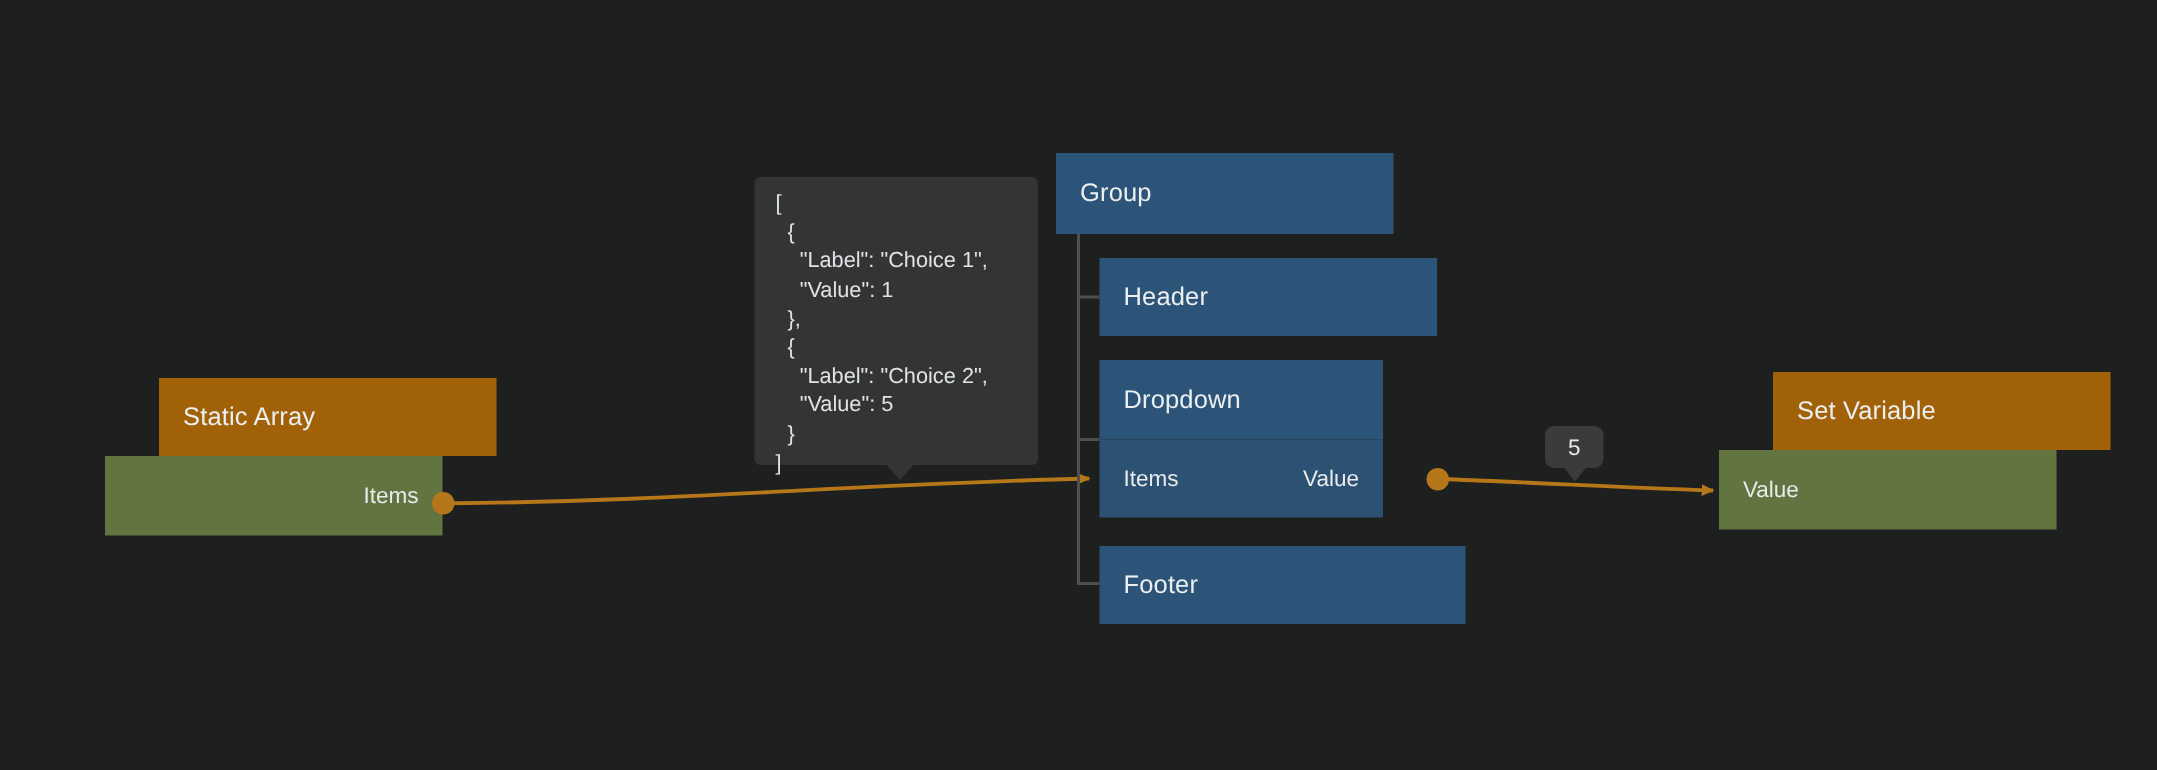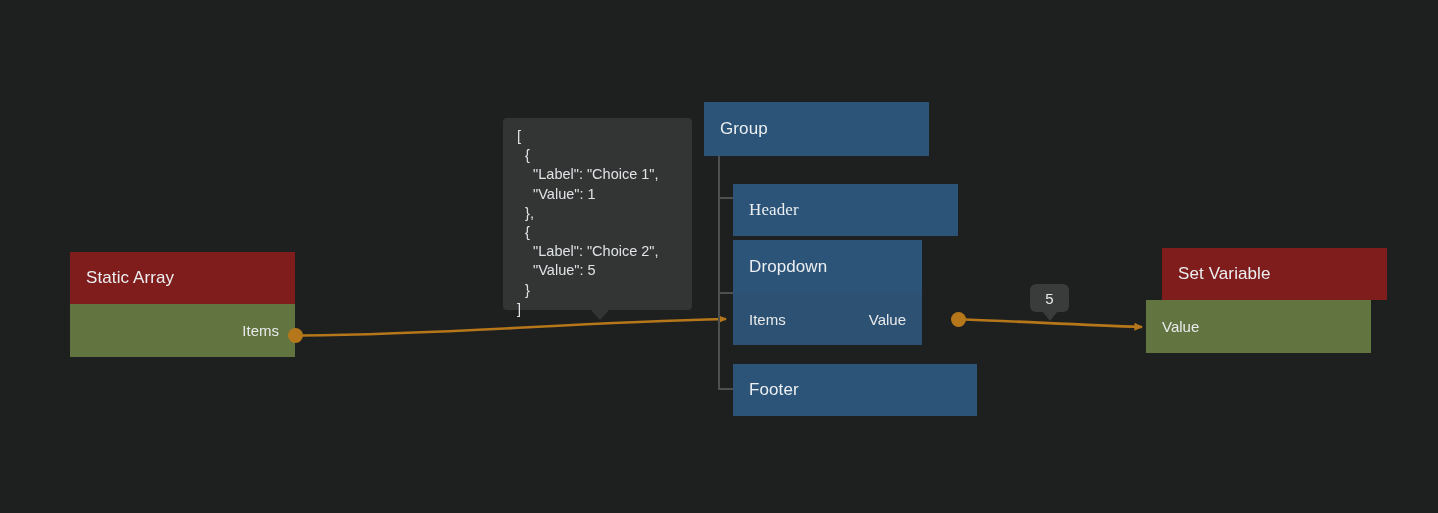--- a/index.html
+++ b/index.html
@@ -39,46 +39,46 @@
     padding: 0 16px;
     font-size: 15px;
     color: #e8eaec;
     white-space: nowrap;
   }
   .row-left  { flex: 0 0 auto; }
   .row-spacer{ flex: 1 1 auto; }
   .row-right { flex: 0 0 auto; }
 
   
-  .green-head { background: #7f1d1d; }
+  .green-head { background: #a16207; margin-left: 36px; }
   .green-body { background: #627440; }
   
   .blue-head  { background: #2c5478; }
   .blue-body  { background: #2d5173; }
 
   
   #static-array      { left:70px;  top:252px; width:225px; height:105px; }
   #static-array .hd  { position:absolute; left:0; top:0;  width:100%; height:52px; }
   #static-array .bd  { position:absolute; left:0; top:52px;width:100%; height:53px; }
 
   #group-node        { left:704px; top:102px; width:225px; height:54px; }
   #group-node .hd    { position:absolute; left:0; top:0; width:100%; height:100%; }
 
   #header-node       { left:733px; top:172px; width:225px; height:52px; }
-  #header-node .hd   { position:absolute; left:0; top:12px; width:100%; height:100%;font-family:Liberation Serif, serif; }
+  #header-node .hd   { position:absolute; left:0; top:0; width:100%; height:100%; }
 
   #dropdown-node     { left:733px; top:240px; width:189px; height:105px; }
   #dropdown-node .hd { position:absolute; left:0; top:0;  width:100%; height:53px; }
   #dropdown-node .bd { position:absolute; left:0; top:53px;width:100%; height:52px; }
 
   #footer-node       { left:733px; top:364px; width:244px; height:52px; }
   #footer-node .hd   { position:absolute; left:0; top:0; width:100%; height:100%; }
 
   #set-variable      { left:1146px;top:248px; width:225px; height:105px; }
-  #set-variable .hd  { position:absolute; left:16px; top:0;  width:100%; height:52px;text-align:right; }
+  #set-variable .hd  { position:absolute; left:0; top:0;  width:100%; height:52px;text-align:right; }
   #set-variable .bd  { position:absolute; left:0; top:52px;width:100%; height:53px; }
 
   
   .port {
     position: absolute;
     width: 15px; height: 15px;
     border-radius: 50%;
     background: #b5771a;
   }
   #port-static-items { left: 288px; top: 328px; }

